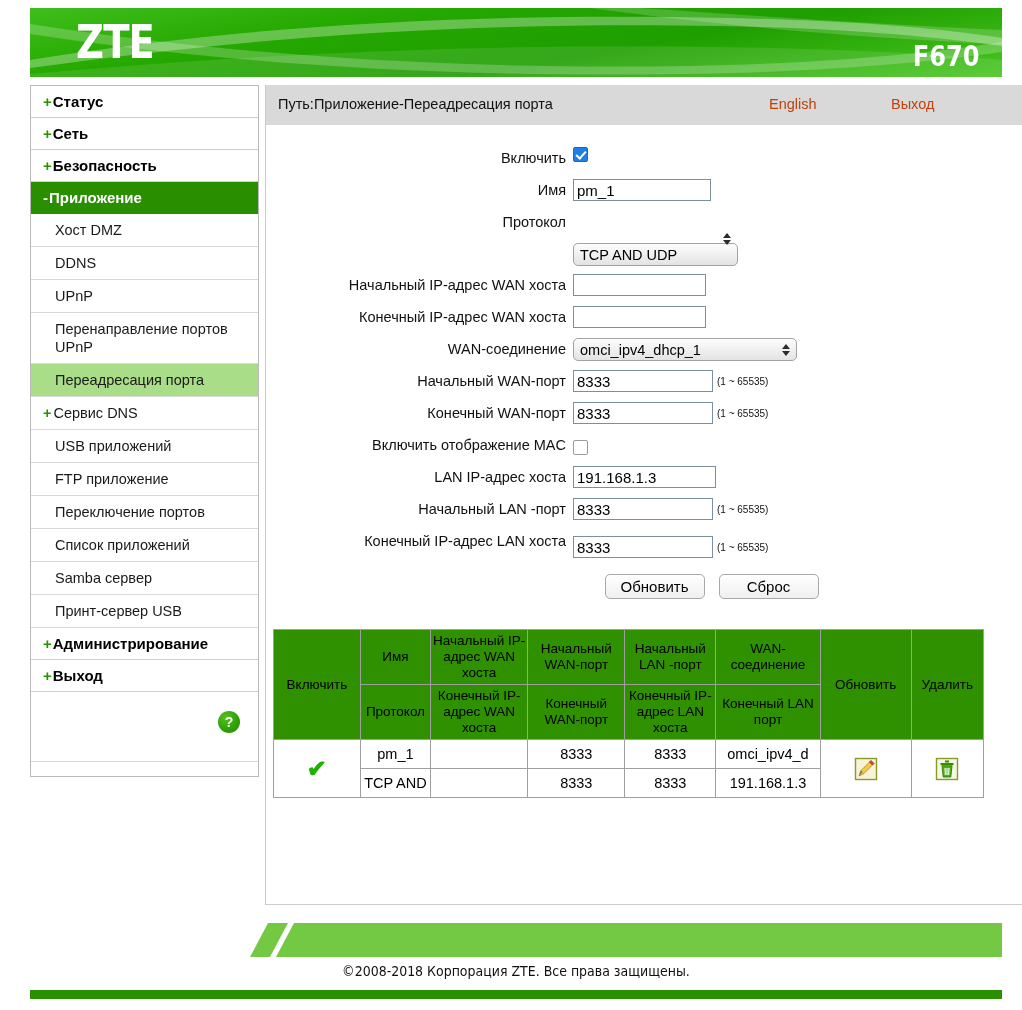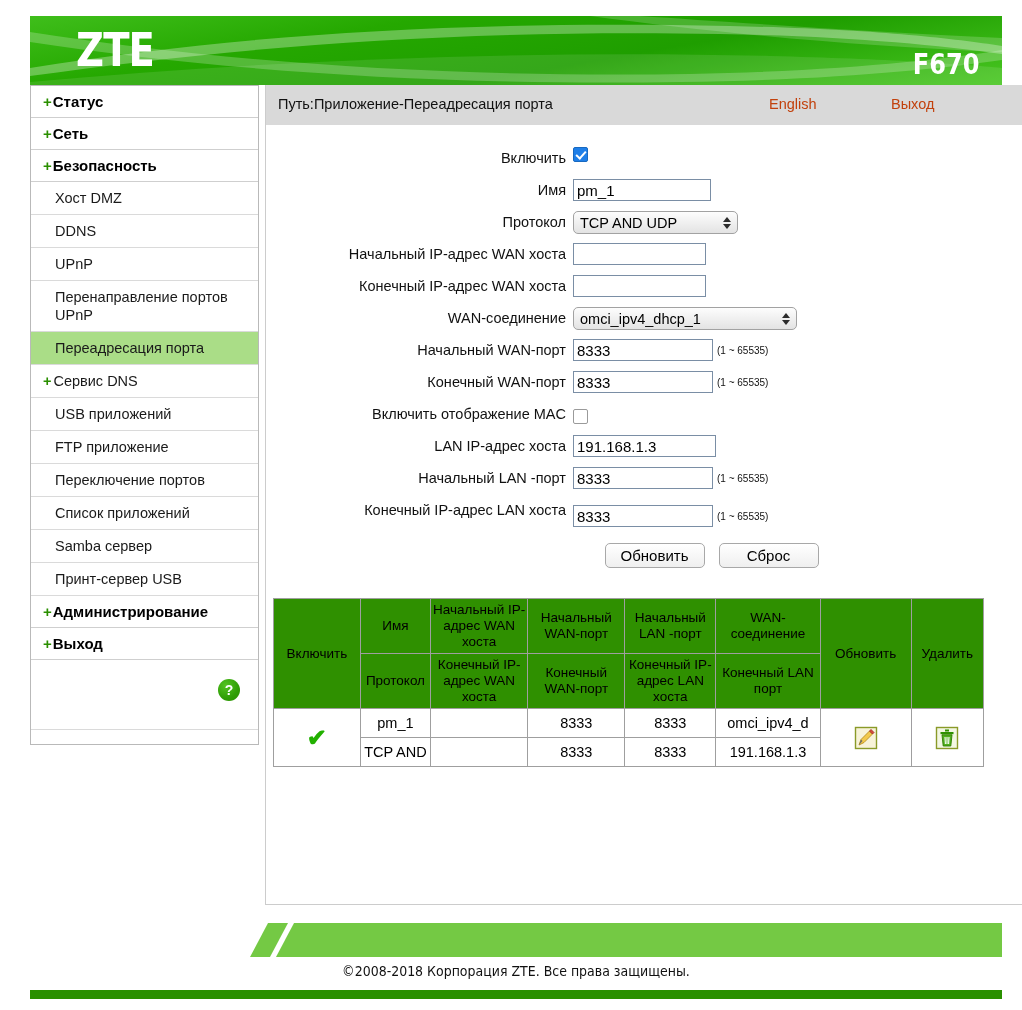--- a/index.html
+++ b/index.html
@@ -13,21 +13,21 @@
   #page {
     position: relative;
     width: 1022px; height: 1010px;
     overflow: hidden;
     background: #ffffff;
   }
 
   
   .header {
     position: absolute;
-    left: 30px; top: 16px;
+    left: 30px; top: 8px;
     width: 972px; height: 69px;
     background: linear-gradient(170deg, #3fbe1b 0%, #25a800 30%, #1f9e00 60%, #49c722 100%);
     overflow: hidden;
   }
   .wave {
     position: absolute;
     pointer-events: none;
   }
   .wave svg { display: block; }
   .logo-zte {
@@ -219,21 +219,21 @@
     gap: 2px;
   }
   .selwrap .arrows i {
     width: 0; height: 0;
     border-left: 4px solid transparent;
     border-right: 4px solid transparent;
     display: block;
   }
   .selwrap .arrows i.up   { border-bottom: 5px solid #2b2b2b; }
   .selwrap .arrows i.down { border-top: 5px solid #2b2b2b; }
-  select.w-proto { width: 165px; }
+  select.w-proto { width: 165px; margin-top: 32px; }
   select.w-wan   { width: 224px; }
 
   .chk {
     width: 15px; height: 15px;
     border: 1px solid #9a9a9a;
     border-radius: 2px;
     background: #ffffff;
     display: inline-block;
     position: relative;
     cursor: pointer;
@@ -365,20 +365,23 @@
     </div>
 
     <div class="nav-top">
       <span class="pm">+</span><span>Сеть</span>
     </div>
 
     <div class="nav-top">
       <span class="pm">+</span><span>Безопасность</span>
     </div>
 
+    <div class="nav-top active">
+      <span class="pm">-</span><span>Приложение</span>
+    </div>
 
     <div class="nav-sub">
       <span>Хост DMZ</span>
     </div>
     <div class="nav-sub">
       <span>DDNS</span>
     </div>
     <div class="nav-sub">
       <span>UPnP</span>
     </div>

